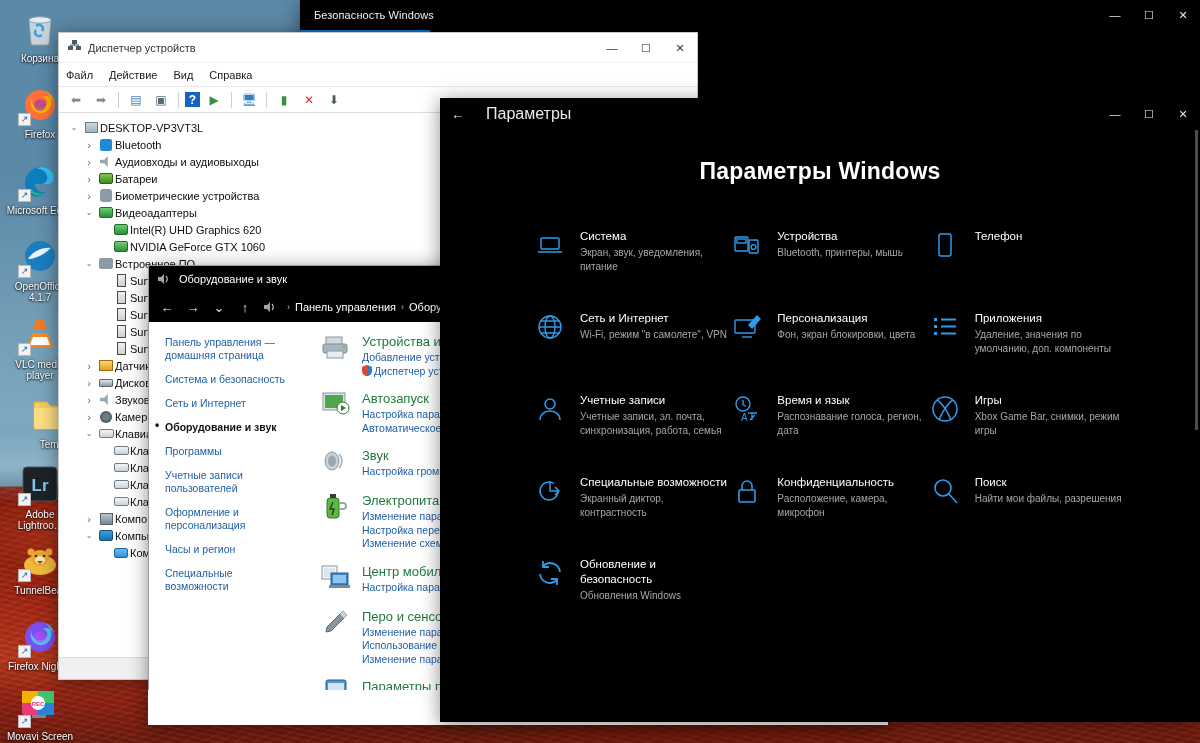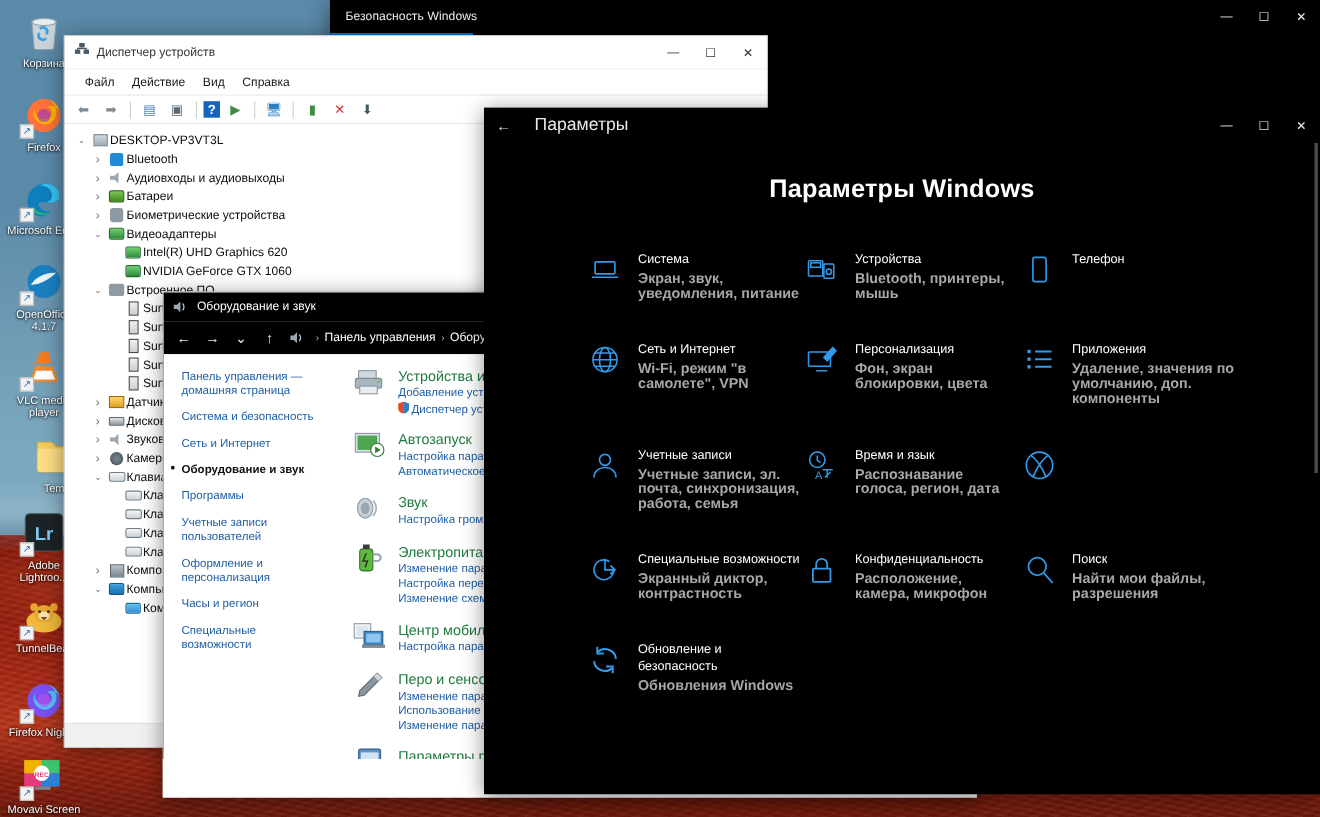--- a/index.html
+++ b/index.html
@@ -105,21 +105,21 @@
   #win-devmgr .titlebar {
     height: 30px; background: #ffffff; display: flex; align-items: center;
     border-bottom: 1px solid #f0f0f0;
   }
   #win-devmgr .titlebar .tb-icon { margin-left: 9px; }
   #win-devmgr .titlebar .title { font-size: 11px; color: #333; margin-left: 7px; }
   #win-devmgr .titlebar .spacer { flex: 1; }
   #win-devmgr .cap-btn { height: 30px; color: #333; }
   #win-devmgr .menubar {
     height: 24px; background:#fff; display: flex; align-items: center;
-    padding-left: 18px; gap: 16px; border-bottom:1px solid #e6e6e6;
+    padding-left: 7px; gap: 16px; border-bottom:1px solid #e6e6e6;
   }
   #win-devmgr .menubar span { font-size: 11px; color: #1a1a1a; cursor: default; }
   #win-devmgr .toolbar {
     height: 26px; background: #fff; display: flex; align-items: center;
     padding-left: 6px; gap: 3px; border-bottom: 1px solid #dedede;
   }
   .tb-btn {
     width: 22px; height: 21px; display:flex; align-items:center; justify-content:center;
     cursor: default; font-size: 12px;
   }
@@ -232,21 +232,21 @@
   #search-box .mag { font-size: 12px; color: #555; }
   .settings-grid {
     margin: 40px 0 0 0; padding: 0 72px 0 96px;
     display: grid; grid-template-columns: 1fr 1fr 1fr;
     row-gap: 30px; column-gap: 0;
   }
   .s-tile { display: flex; cursor: default; padding: 4px 6px 4px 0; }
   .s-tile .s-ico { width: 44px; flex: none; display:flex; align-items:flex-start; justify-content:flex-start; padding-top:2px; }
   .s-tile .s-txt { flex: 1; max-width: 160px; }
   .s-title { font-size: 11.5px; color: #fff; line-height: 15px; }
-  .s-desc { font-size: 13px; color: #a7a7a7; line-height: 13.5px; margin-top: 2px; font-weight: bold; }
+  .s-desc { font-size: 10px; color: #a7a7a7; line-height: 13.5px; margin-top: 2px; }
   #settings-scrollbar {
     position: absolute; right: 0; top: 32px; width: 6px; height: 592px; background: transparent;
   }
   #settings-scrollbar .thumb { width: 3px; margin-left:1px; background: #4d4d4d; height: 300px; }
 
   
   #cpanel-white-fill {
     position:absolute; left:148px; top:690px; width:740px; height:35px; background:#fff;
   }
 </style>
@@ -888,20 +888,24 @@
             <div class="s-desc">Распознавание голоса, регион, дата</div>
           </div>
         </div>
         <div class="s-tile">
           <div class="s-ico">
             <svg width="28" height="28" viewBox="0 0 28 28" fill="none" stroke="#2f9bea" stroke-width="1.5">
               <circle cx="14" cy="14" r="12"></circle>
               <path d="M6 5c5 3 11 12 14 20M22 5c-5 3-11 12-14 20"></path>
             </svg>
           </div>
+          <div class="s-txt">
+            <div class="s-title">Игры</div>
+            <div class="s-desc">Xbox Game Bar, снимки, режим игры</div>
+          </div>
         </div>
         <div class="s-tile">
           <div class="s-ico">
             <svg width="28" height="28" viewBox="0 0 28 28" fill="none" stroke="#2f9bea" stroke-width="1.5">
               <path d="M22 14a9 9 0 1 1-4-7.5"></path>
               <path d="M14 4v10h8"></path>
               <path d="M19 10l4 4-4 4"></path>
             </svg>
           </div>
           <div class="s-txt">

